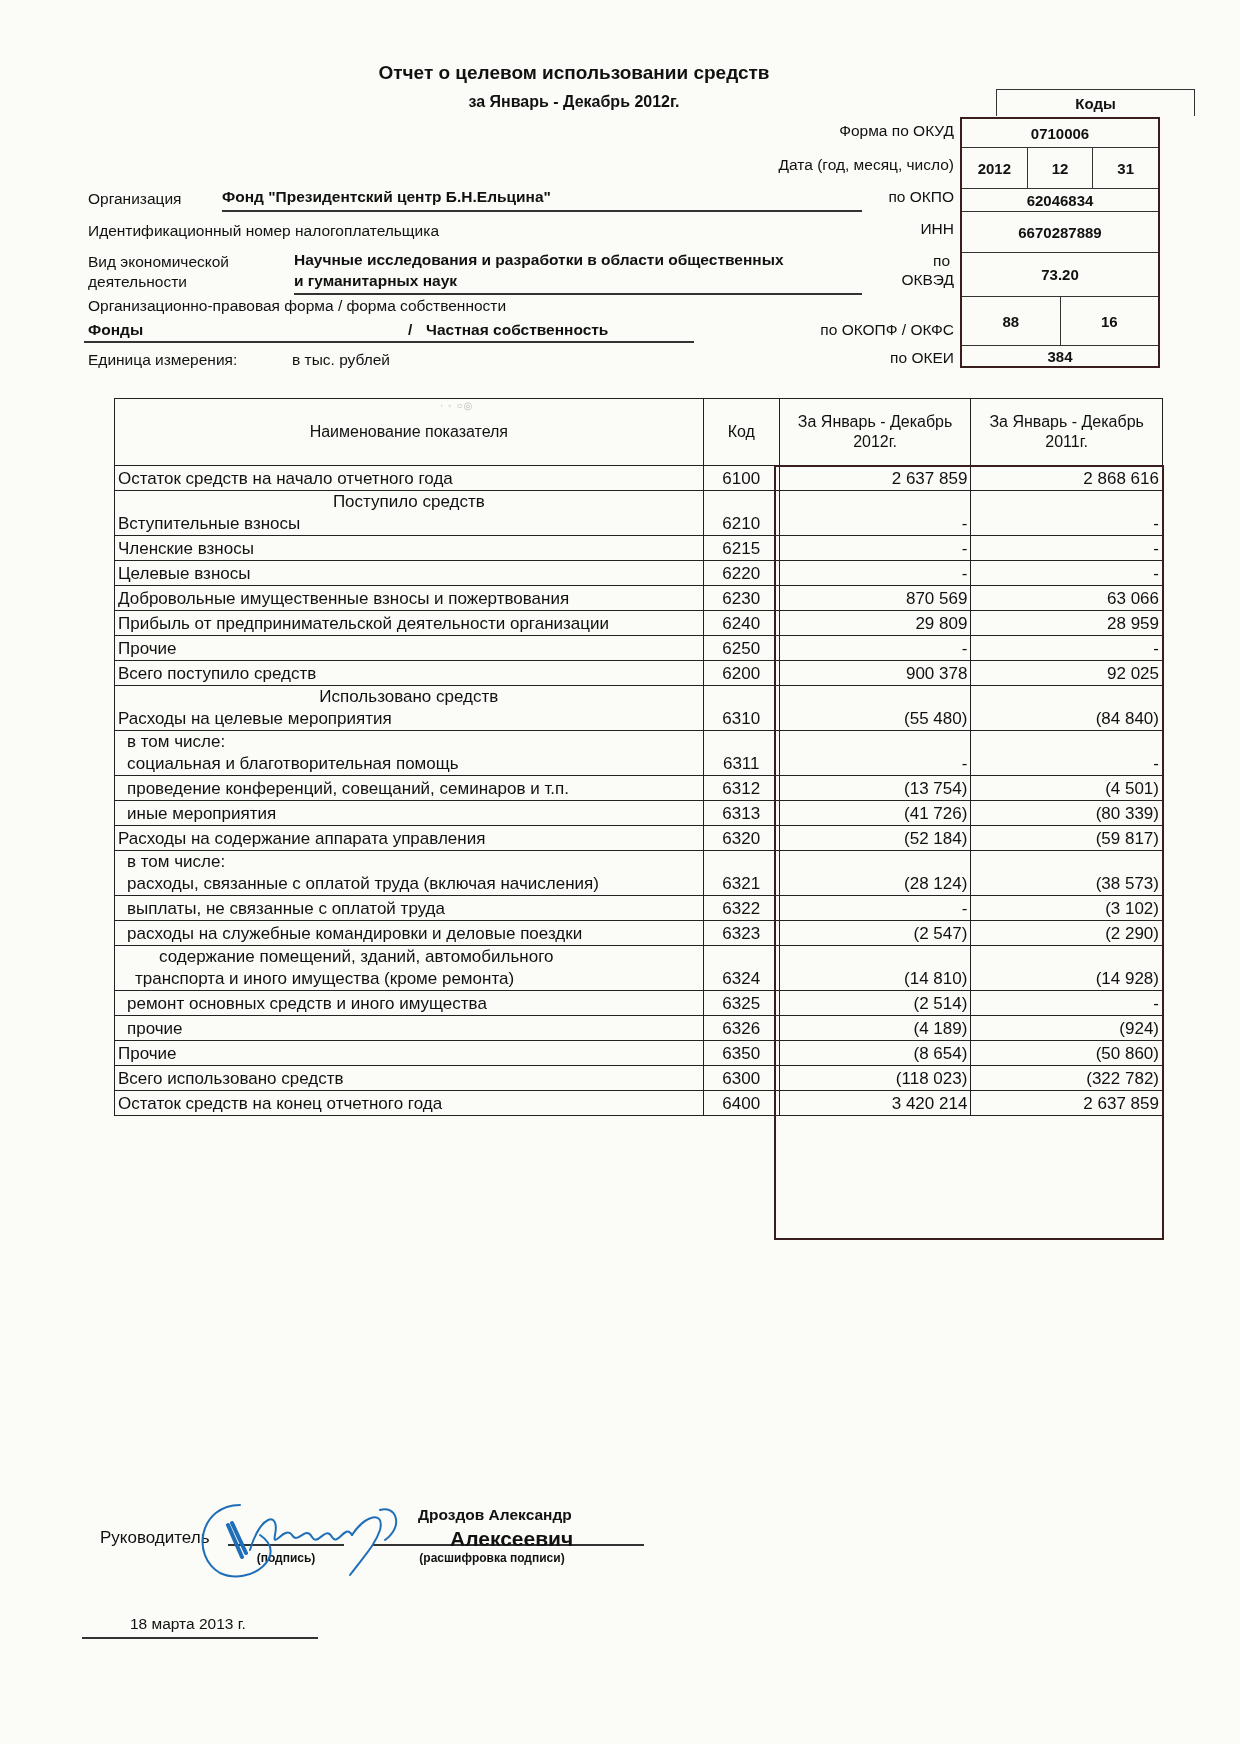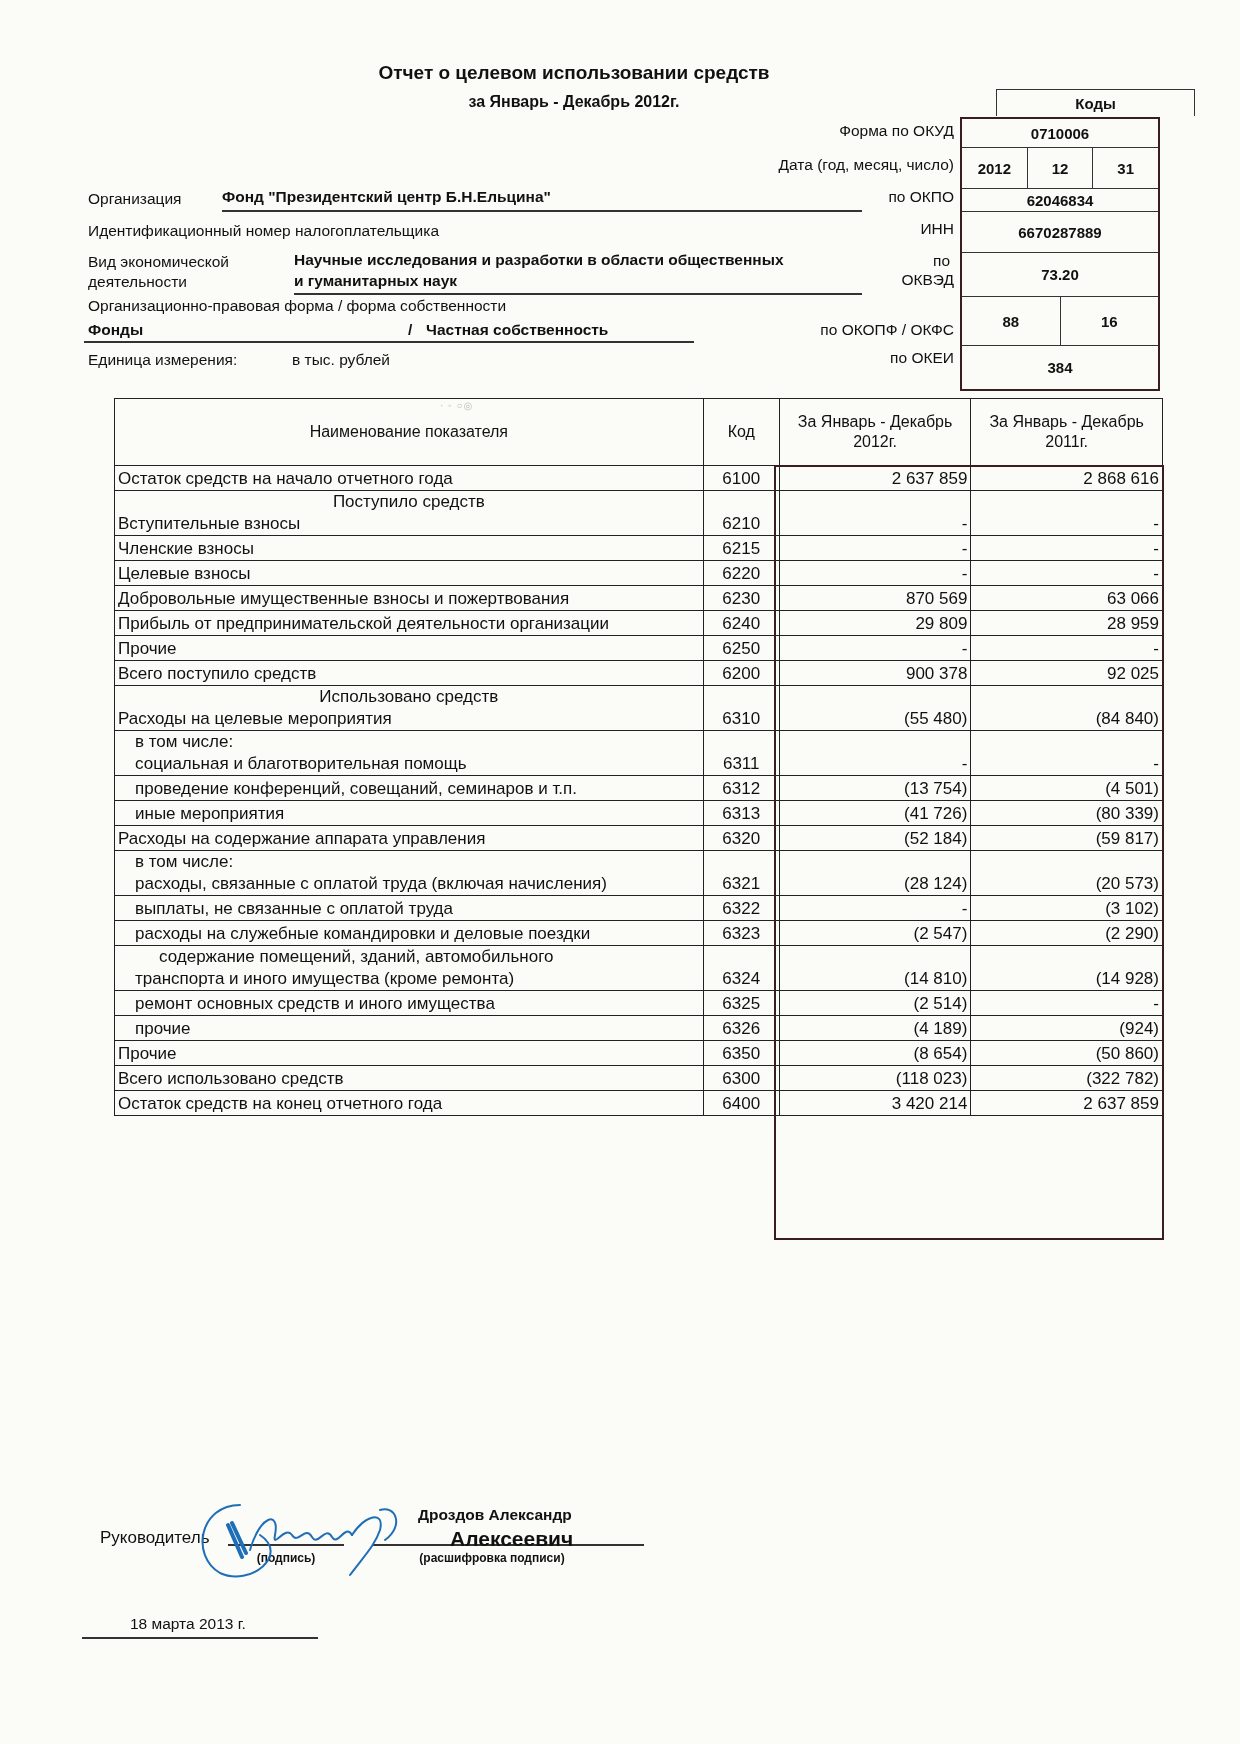--- a/index.html
+++ b/index.html
@@ -25,21 +25,21 @@
 
   
   .tbl { left:114px; top:398px; width:1049px; border-collapse:collapse; font-size:17px; }
   .tbl td { border:1.5px solid #222; padding:0 3px; vertical-align:bottom; }
   .tbl thead td { vertical-align:middle; text-align:center; height:66px; font-size:16px; line-height:20px; }
   .tbl td.c-name { width:576px; }
   .tbl td.c-code { width:70px; text-align:center; }
   .tbl td.c-v1 { width:188px; text-align:right; }
   .tbl td.c-v2 { width:188px; text-align:right; }
   .tbl tbody td { height:24px; line-height:22px; }
-  .tbl td.indent { padding-left:20px; }
+  .tbl td.indent { padding-left:12px; }
   .valframe { position:absolute; left:774px; top:465px; width:390px; height:775px; border:2.5px solid #3a1e1e; box-sizing:border-box; pointer-events:none; }
   .stamp { left:440px; top:400px; font-size:10px; color:#bbb; letter-spacing:1px; }
 
   .sig-label { left:100px; top:1528px; font-size:17px; }
   .sig-line1 { left:228px; top:1544px; width:116px; border-bottom:2px solid #333; }
   .sig-line2 { left:372px; top:1544px; width:272px; border-bottom:2px solid #333; }
   .sig-cap1 { left:228px; width:116px; top:1551px; text-align:center; font-size:12px; font-weight:bold; }
   .sig-cap2 { left:372px; width:240px; top:1551px; text-align:center; font-size:12px; font-weight:bold; }
   .sig-name1 { left:418px; top:1506px; font-size:15.5px; font-weight:bold; }
   .sig-name2 { left:450px; top:1527px; font-size:21px; font-weight:bold; }
@@ -78,21 +78,21 @@
   <div class="codes-row" style="height:41px;">
     <div>6670287889</div>
   </div>
   <div class="codes-row" style="height:44px;text-align:right;">
     <div>73.20</div>
   </div>
   <div class="codes-row" style="height:49px;">
     <div>88</div>
     <div>16</div>
   </div>
-  <div class="codes-row" style="height:44px;">
+  <div class="codes-row" style="height:21px;">
     <div>384</div>
   </div>
 </div>
 
 <div class="abs lbl" style="left:88px; top:190px;">Организация</div>
 <div class="abs lbl bold uline" style="left:222px; top:188px; width:640px; height:22px;">Фонд "Президентский центр Б.Н.Ельцина"</div>
 
 <div class="abs lbl" style="left:88px; top:222px;">Идентификационный номер налогоплательщика</div>
 
 <div class="abs lbl" style="left:88px; top:253px;">Вид экономической</div>
@@ -228,21 +228,21 @@
         <td class="c-v1">(52 184)</td>
         <td class="c-v2">(59 817)</td>
       </tr>
       <tr>
         <td class="c-name indent">
           <div style="padding-left: 0px;">в том числе:</div>
           <div>расходы, связанные с оплатой труда (включая начисления)</div>
         </td>
         <td class="c-code">6321</td>
         <td class="c-v1">(28 124)</td>
-        <td class="c-v2">(20 573)</td>
+        <td class="c-v2">(38 573)</td>
       </tr>
       <tr>
         <td class="c-name indent">
           <div>выплаты, не связанные с оплатой труда</div>
         </td>
         <td class="c-code">6322</td>
         <td class="c-v1">-</td>
         <td class="c-v2">(3 102)</td>
       </tr>
       <tr>

